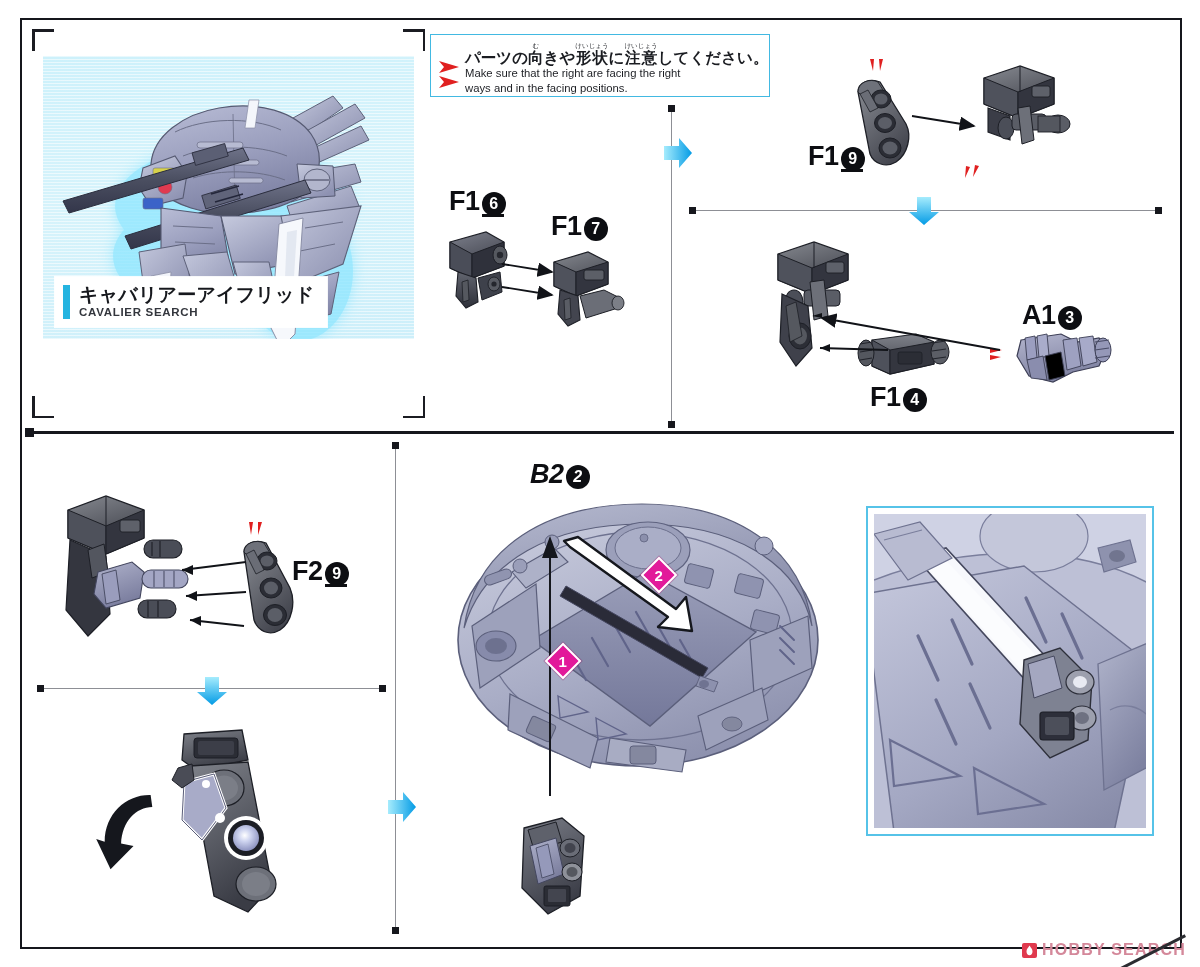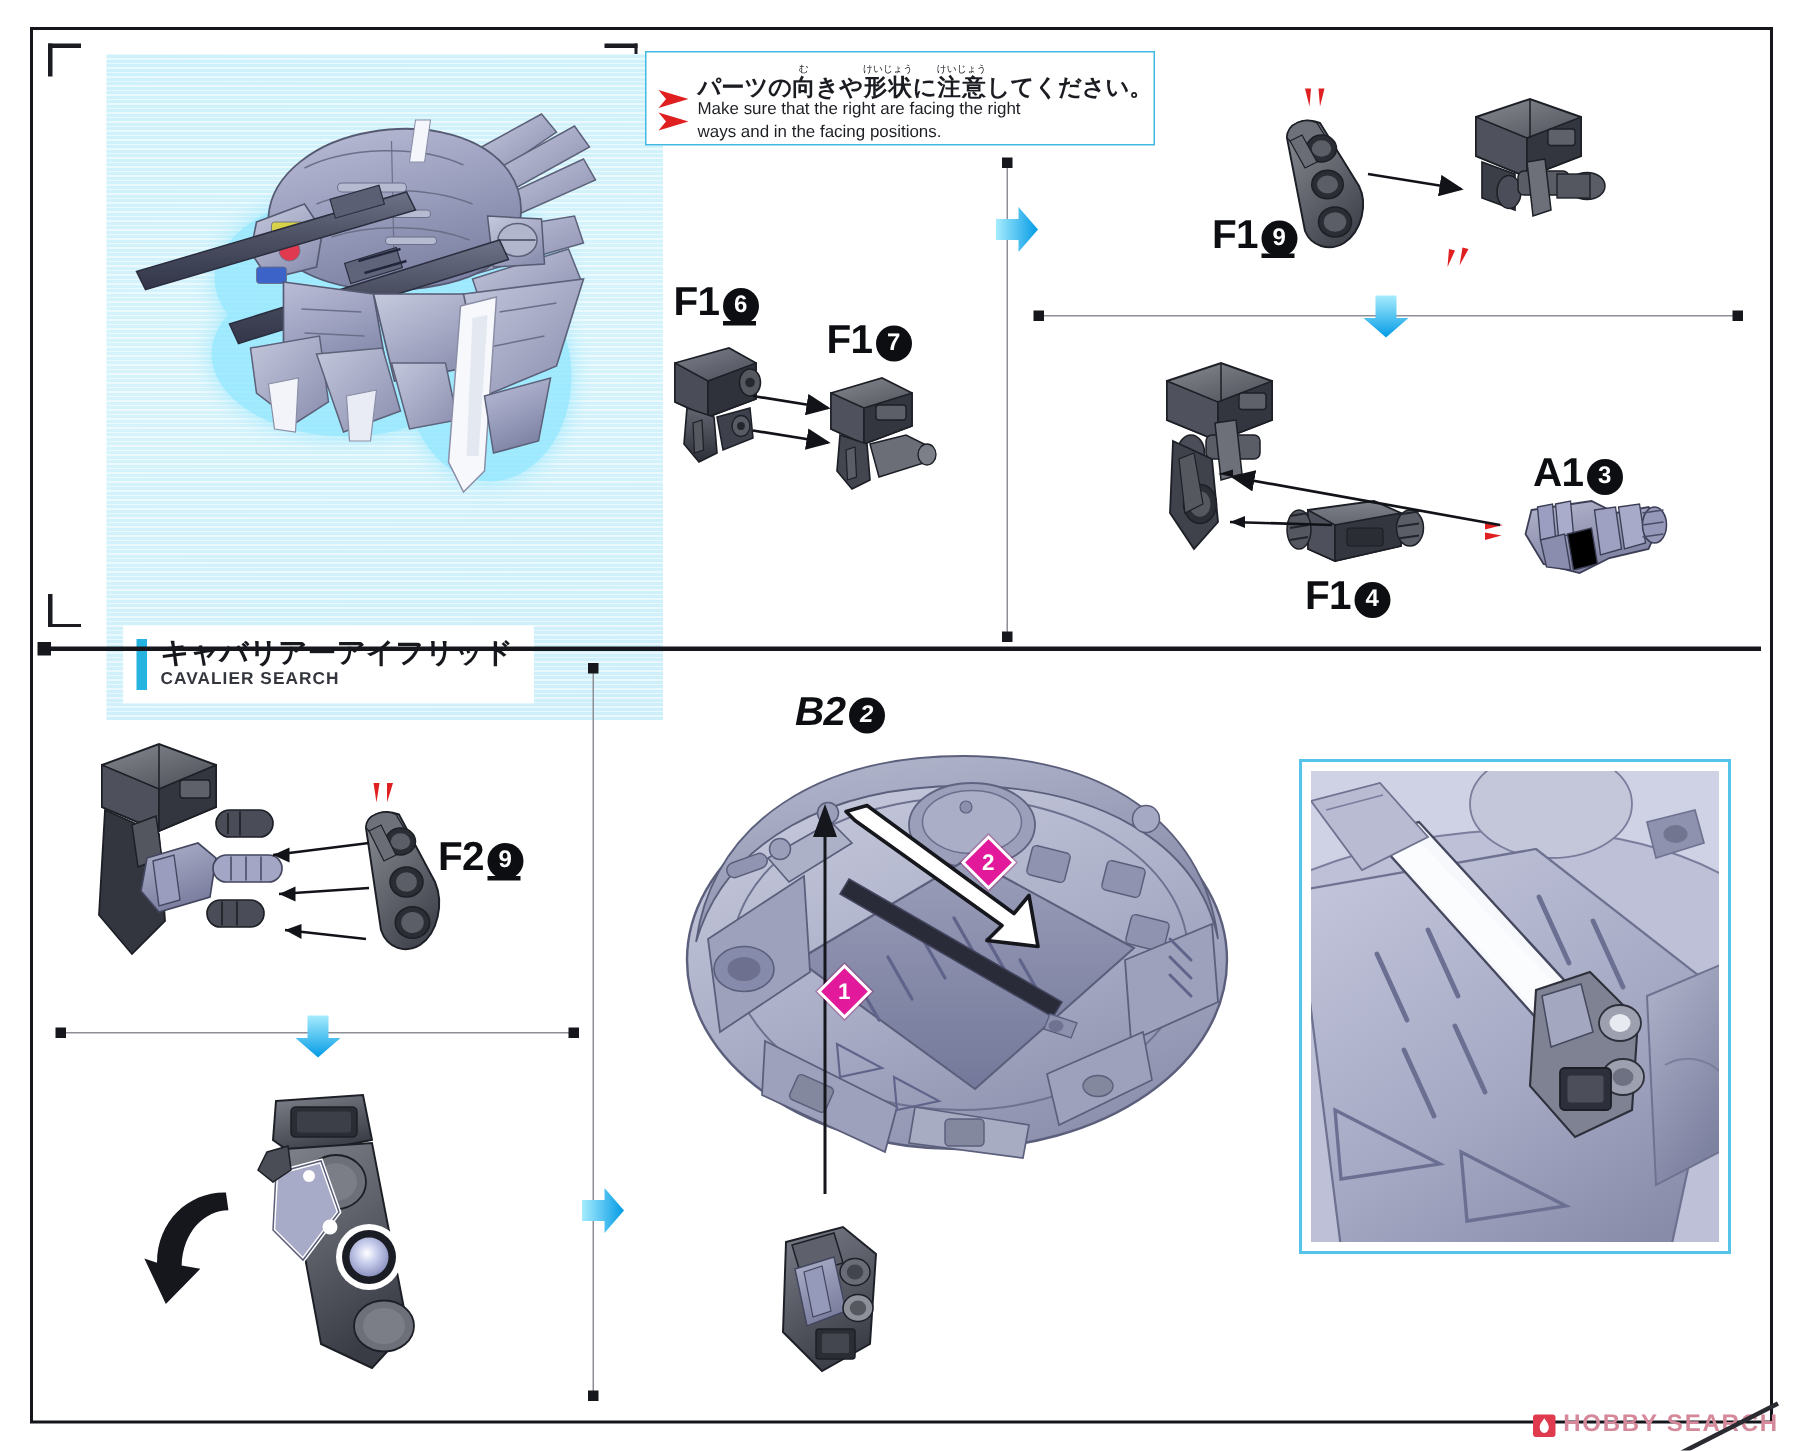--- a/index.html
+++ b/index.html
@@ -34,29 +34,28 @@
   .crop.tr i.h { top: 0; right: 0; }
   .crop.tr i.v { top: 0; right: 0; }
   .crop.bl i.h { bottom: 0; left: 0; }
   .crop.bl i.v { bottom: 0; left: 0; }
   .crop.br i.h { bottom: 0; right: 0; }
   .crop.br i.v { bottom: 0; right: 0; }
 
   
   #hero {
     position: absolute;
-    left: 43px; top: 36px;
-    width: 371px; height: 444px;
+    left: 43px; top: 56px;
+    width: 371px; height: 283px;
     background:
       repeating-linear-gradient(to bottom,
         rgba(255,255,255,0.55) 0px, rgba(255,255,255,0.55) 1px,
         rgba(255,255,255,0.0) 1px, rgba(255,255,255,0.0) 3px),
       linear-gradient(170deg, #cdf1fb 0%, #d6f3fb 45%, #cdeffa 100%);
     overflow: hidden;
-    margin-left: 28px;
   }
   #hero svg { position: absolute; inset: 0; }
 
   .title-plate {
     position: absolute;
     left: 12px; bottom: 12px;
     width: 272px; height: 50px;
     background: #ffffff;
     display: flex; align-items: center;
     padding-left: 8px;

